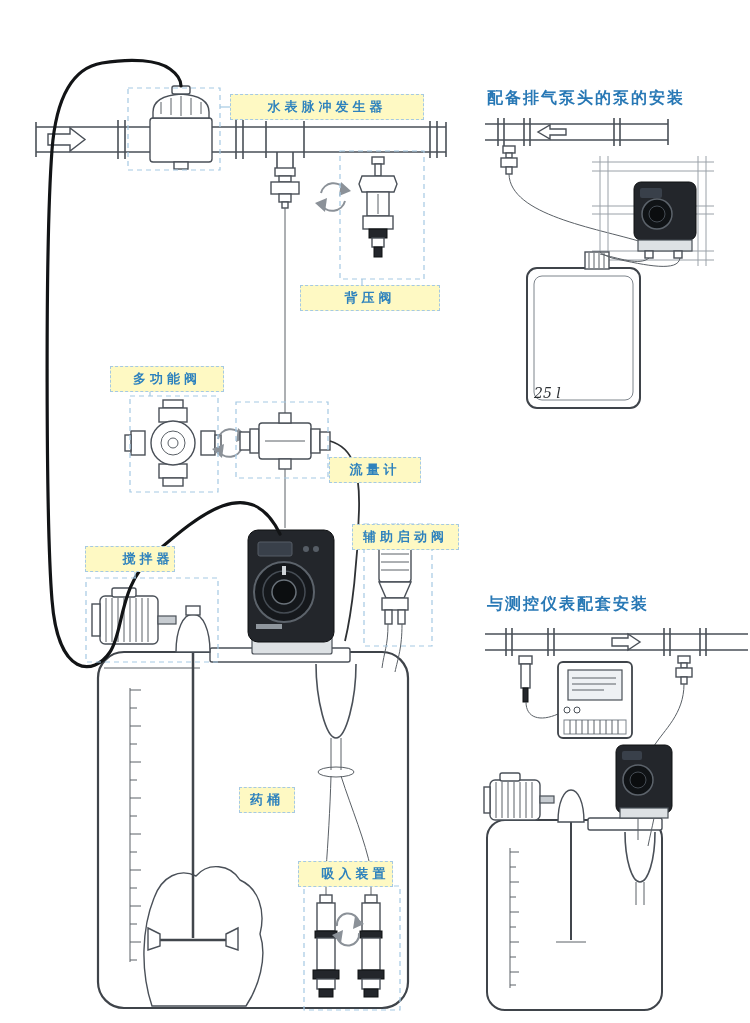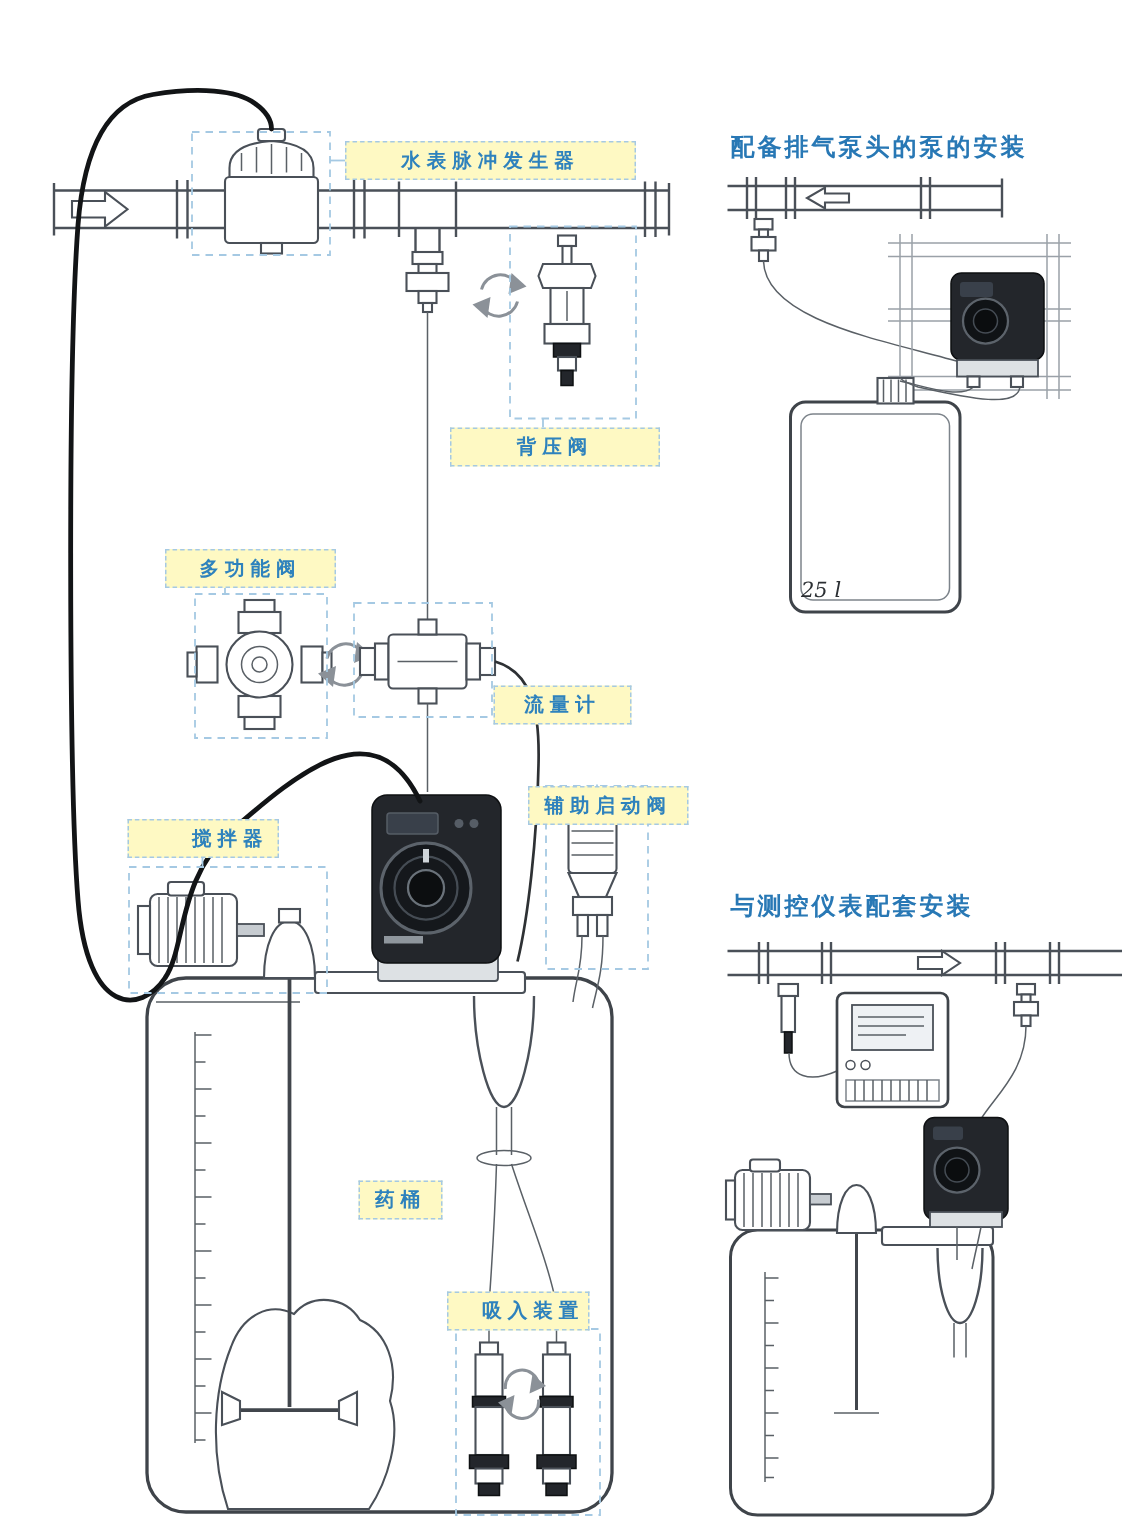--- a/index.html
+++ b/index.html
@@ -332,17 +332,17 @@
 
 
 <div class="sec-title" style="left:487px; top:76px;margin-top:12px;">配备排气泵头的泵的安装</div>
 <div class="sec-title" style="left:487px; top:594px;">与测控仪表配套安装</div>
 
 <div class="lbl" style="left:230px; top:94px;  width:194px;">水表脉冲发生器</div>
 <div class="lbl" style="left:300px; top:285px; width:140px;">背压阀</div>
 <div class="lbl" style="left:110px; top:366px; width:114px;">多功能阀</div>
 <div class="lbl" style="left:329px; top:409px; width:92px;margin-top:48px;">流量计</div>
 <div class="lbl" style="left:352px; top:497px; width:107px;margin-top:27px;">辅助启动阀</div>
-<div class="lbl" style="left:85px;  top:546px; width:101px;padding-left:36px;">搅拌器</div>
+<div class="lbl" style="left:85px;  top:546px; width:90px;padding-left:36px;">搅拌器</div>
 <div class="lbl" style="left:239px; top:787px; width:56px;">药桶</div>
 <div class="lbl" style="left:298px; top:861px; width:95px;padding-left:20px;">吸入装置</div>
 
 </div>
 
 </body></html>

